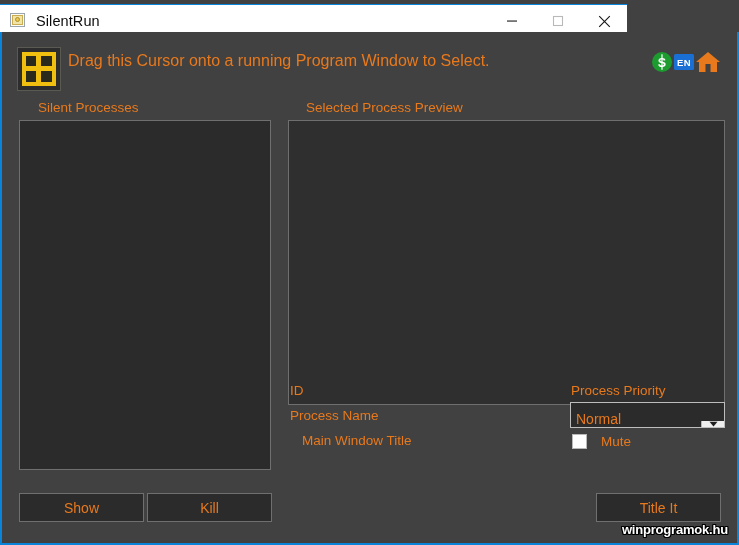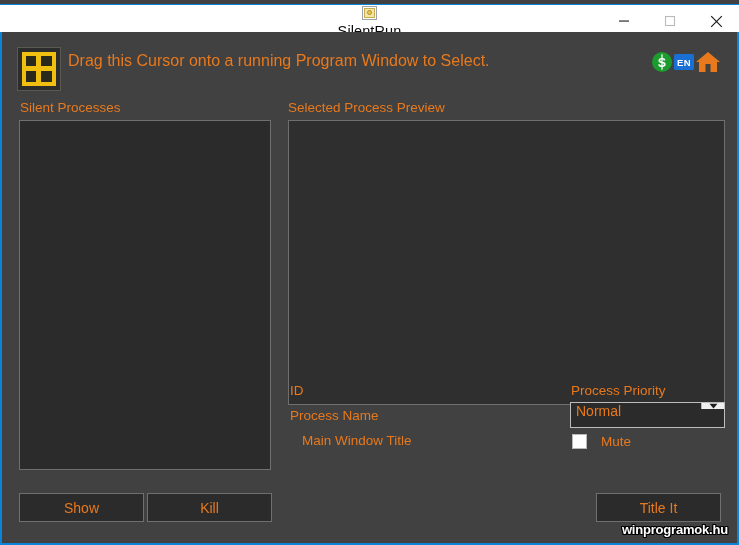--- a/index.html
+++ b/index.html
@@ -15,28 +15,27 @@
     width: 739px;
     height: 545px;
     overflow: hidden;
     background: #414141;
     box-sizing: border-box;
   }
   
   #titlebar {
     position: absolute;
     left: 0; top: 4px;
-    width: 739px;
+    width: 627px;
     height: 32px;
     background: #ffffff;
     border-top: 1px solid #0a84d8;
     box-sizing: border-box;
     display: flex;
     align-items: center;
-    flex-direction: column;
   }
   #title-icon {
     width: 18px; height: 18px;
     margin-left: 9px;
     margin-right: 9px;
     position: relative;
     flex: 0 0 auto;
   }
   #title-icon .frame {
     position: absolute;
@@ -141,20 +140,21 @@
     display: flex;
     align-items: center;
   }
   .topicon { display: block; cursor: pointer; }
   
   .section-label {
     position: absolute;
     font-size: 13.5px;
     color: #e8791c;
     white-space: nowrap;
+    margin-left: 18px;
   }
   #label-silent { left: 18px; top: 68px; }
   #label-preview { left: 286px; top: 68px; }
   
   #silent-list {
     position: absolute;
     left: 17px; top: 88px;
     width: 252px; height: 350px;
     background: #2b2b2b;
     border: 1px solid #6f6f6f;
@@ -183,21 +183,21 @@
   #label-priority { left: 569px; top: 351px; }
   
   #priority-combo {
     position: absolute;
     left: 568px; top: 370px;
     width: 155px; height: 26px;
     background: #2b2b2b;
     border: 1px solid #bdbdbd;
     box-sizing: border-box;
     display: flex;
-    align-items: flex-start;
+    align-items: flex-end;
     cursor: default;
   }
   #priority-value {
     flex: 1 1 auto;
     display: flex;
     align-items: center;
     padding-left: 5px;
     font-size: 14px;
     color: #e8791c;
     white-space: nowrap;

